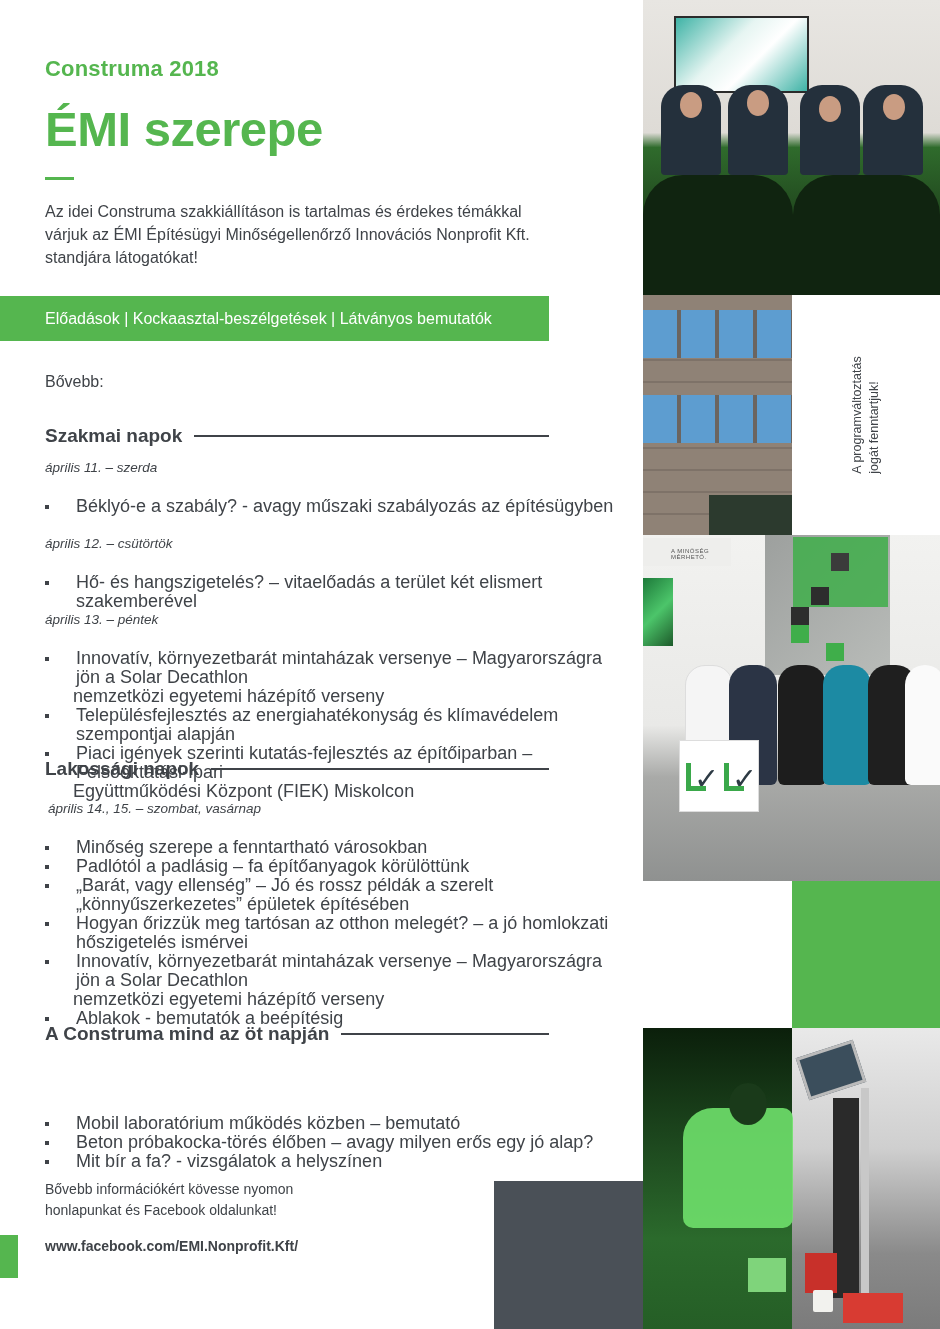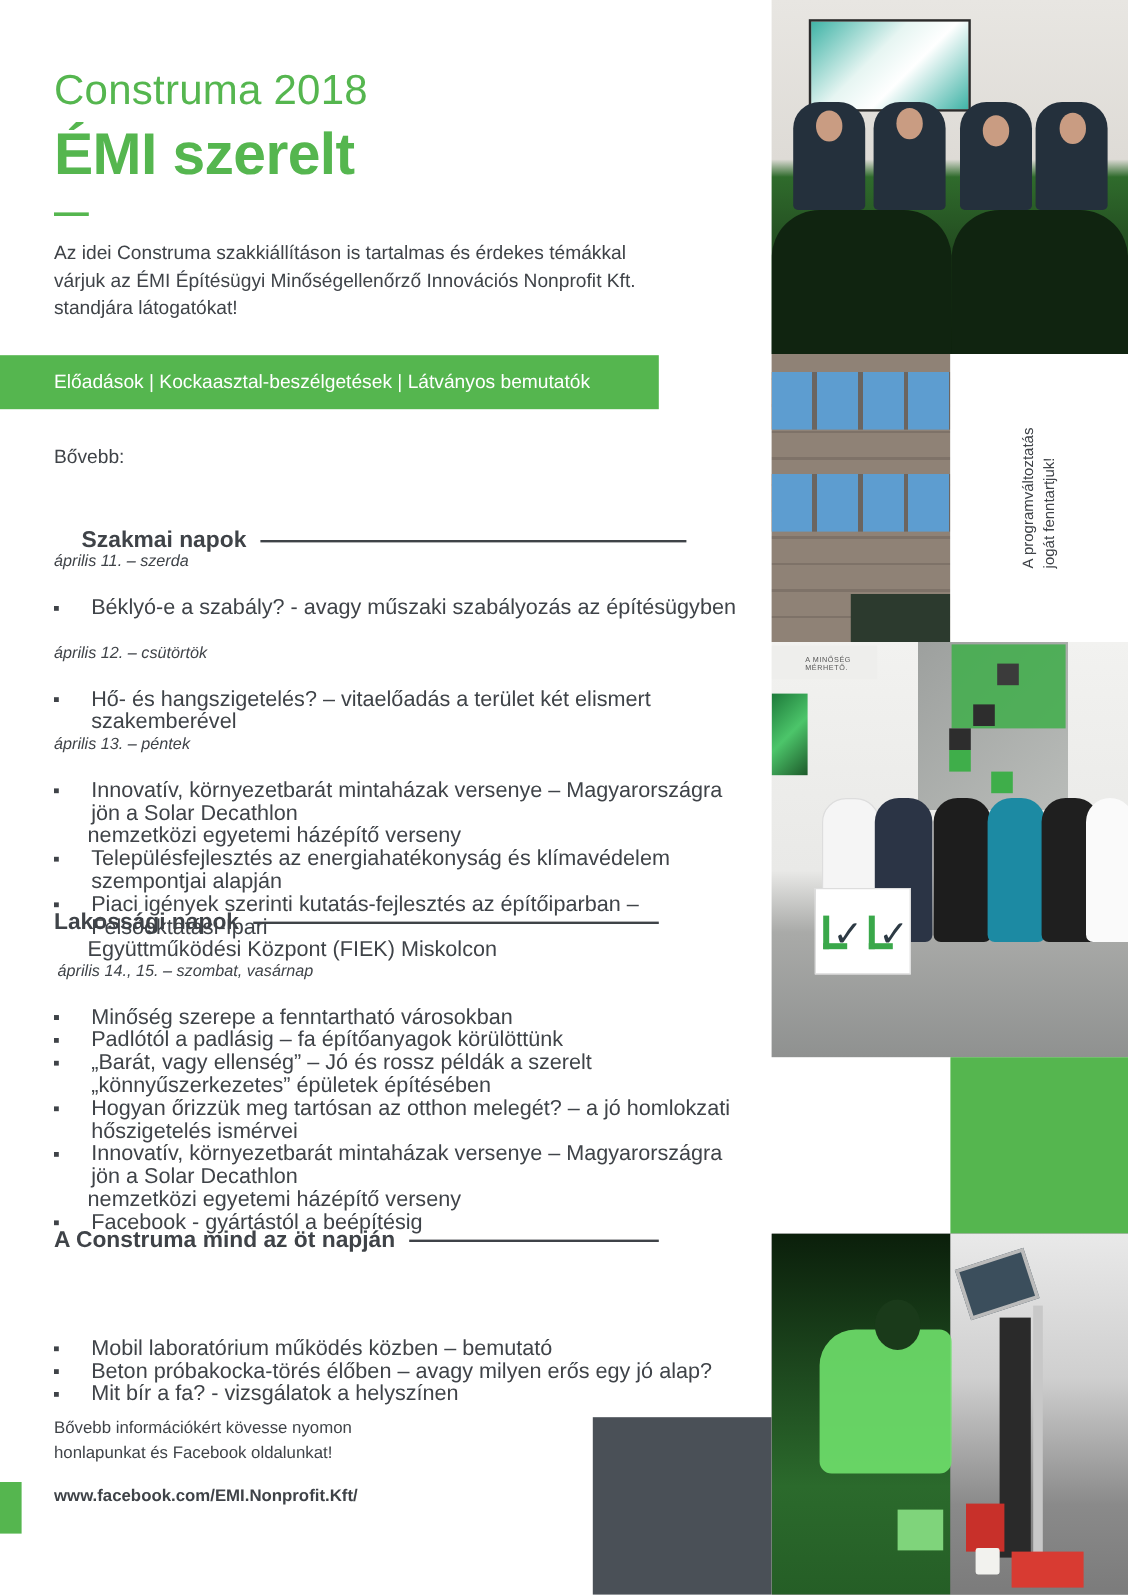--- a/index.html
+++ b/index.html
@@ -2,21 +2,21 @@
 <html><head>
   <meta charset="utf-8">
   <style>
     * { box-sizing: border-box; margin: 0; padding: 0; }
     html, body { width: 940px; height: 1329px; background: #ffffff; overflow: hidden; }
     body { position: relative; font-family: "Liberation Sans", "DejaVu Sans", sans-serif; color: #3f4348; }
 
     .abs { position: absolute; }
 
     
-    .title-year { left: 45px; top: 56px; font-size: 35px; color: #55b64f; font-weight: 400; letter-spacing: 0.2px; white-space: nowrap; }
+    .title-year { left: 45px; top: 56px; font-size: 22px; color: #55b64f; font-weight: 700; letter-spacing: 0.2px; white-space: nowrap; }
     .title-main { left: 45px; top: 101px; font-size: 49px; color: #55b64f; font-weight: 700; white-space: nowrap; letter-spacing: -0.5px; }
     .title-dash { left: 45px; top: 177px; width: 29px; height: 3px; background: #55b64f; }
     .intro { left: 45px; top: 200px; width: 520px; font-size: 16px; line-height: 23px; color: #3f4348; }
 
     
     .banner { left: 0; top: 296px; width: 549px; height: 45px; background: #55b64f; color: #ffffff; font-size: 16px; line-height: 45px; padding-left: 45px; white-space: nowrap; }
 
     .topics-label { left: 45px; top: 373px; font-size: 16px; color: #3f4348; }
 
     
@@ -74,29 +74,29 @@
     .photo-panel3 .drill { position: absolute; left: 190px; top: 70px; width: 26px; height: 200px; background: #2a2a2a; }
     .photo-panel3 .pole { position: absolute; left: 218px; top: 60px; width: 8px; height: 210px; background: #c8c8c8; }
     .photo-panel3 .red1 { position: absolute; left: 200px; top: 265px; width: 60px; height: 30px; background: #d83b32; }
     .photo-panel3 .red2 { position: absolute; left: 162px; top: 225px; width: 32px; height: 40px; background: #c8302a; }
     .photo-panel3 .cup { position: absolute; left: 170px; top: 262px; width: 20px; height: 22px; background: #f2f2ee; border-radius: 2px; }
   </style>
 </head>
 <body>
 
 <div class="abs title-year">Construma 2018</div>
-<div class="abs title-main">ÉMI szerelt</div>
+<div class="abs title-main">ÉMI szerepe</div>
 <div class="abs title-dash"></div>
 <p class="abs intro">Az idei Construma szakkiállításon is tartalmas és érdekes témákkal várjuk az ÉMI Építésügyi Minőségellenőrző Innovációs Nonprofit Kft. standjára látogatókat!</p>
 
 <div class="abs banner">Előadások | Kockaasztal-beszélgetések | Látványos bemutatók</div>
 
 <div class="abs topics-label">Bővebb:</div>
 
-<div class="abs section-head" style="top:440px;margin-left:23px;">
+<div class="abs section-head" style="top:425px;">
   <span class="h">Szakmai napok</span>
   <span class="rule"></span>
 </div>
 
 <div class="abs date" style="top:460px;">április 11. – szerda</div>
 <ul class="abs items" style="top:497px;">
   <li><span class="bullet"></span><span>Béklyó-e a szabály? - avagy műszaki szabályozás az építésügyben</span></li>
 </ul>
 
 <div class="abs date" style="top:536px;">április 12. – csütörtök</div>
@@ -117,21 +117,21 @@
 </div>
 
 <div class="abs date" style="top:801px; left:48px;">április 14., 15. –  szombat, vasárnap</div>
 <ul class="abs items" style="top:838px;">
   <li><span class="bullet"></span></li>
   <li><span class="bullet"></span><span>Minőség szerepe a fenntartható városokban</span></li>
   <li><span class="bullet"></span><span>Padlótól a padlásig – fa építőanyagok körülöttünk</span></li>
   <li><span class="bullet"></span><span>„Barát, vagy ellenség” – Jó és rossz példák a szerelt „könnyűszerkezetes” épületek építésében</span></li>
   <li><span class="bullet"></span><span>Hogyan őrizzük meg tartósan az otthon melegét? – a jó homlokzati hőszigetelés ismérvei</span></li>
   <li><span class="bullet"></span><span>Innovatív, környezetbarát mintaházak versenye –  Magyarországra jön a Solar Decathlon</span><span class="line2">nemzetközi egyetemi házépítő verseny</span></li>
-  <li><span class="bullet"></span><span>Facebook - gyártástól a beépítésig</span></li>
+  <li><span class="bullet"></span><span>Ablakok - bemutatók a beépítésig</span></li>
 </ul>
 
 <div class="abs section-head" style="top:1023px;">
   <span class="h">A Construma mind az öt napján</span>
   <span class="rule"></span>
 </div>
 <ul class="abs items" style="top:1114px;">
   <li><span class="bullet"></span><span>Mobil laboratórium működés közben – bemutató</span></li>
   <li><span class="bullet"></span><span>Beton próbakocka-törés élőben – avagy milyen erős egy jó alap?</span></li>
   <li><span class="bullet"></span><span>Mit bír a fa? - vizsgálatok a helyszínen</span></li>

